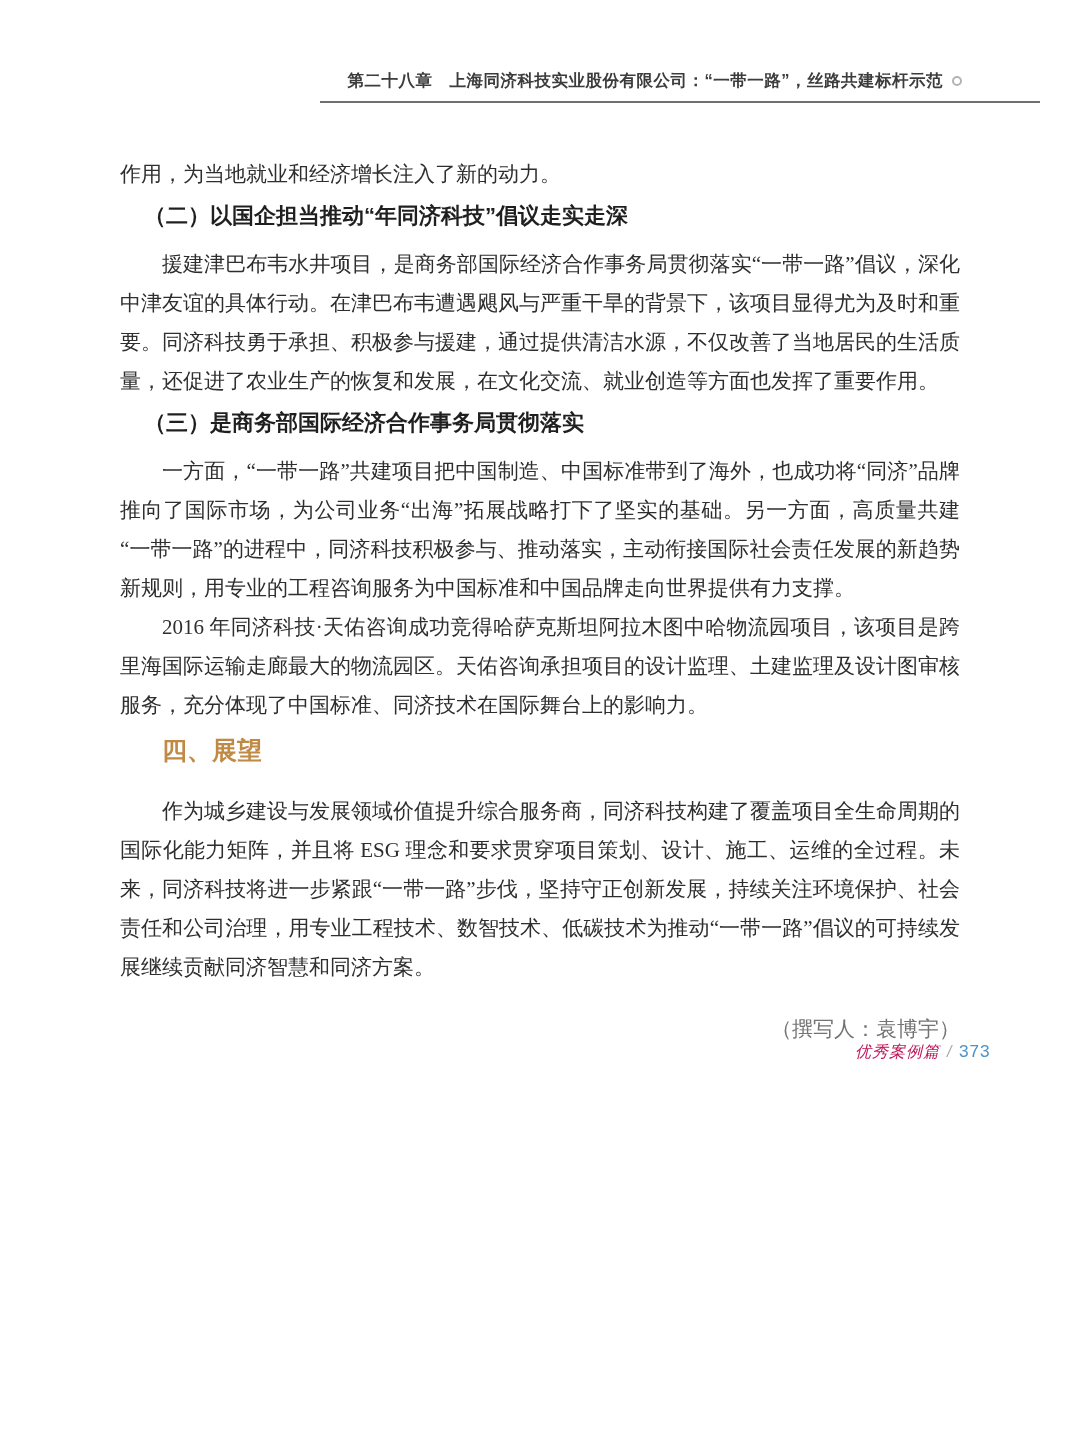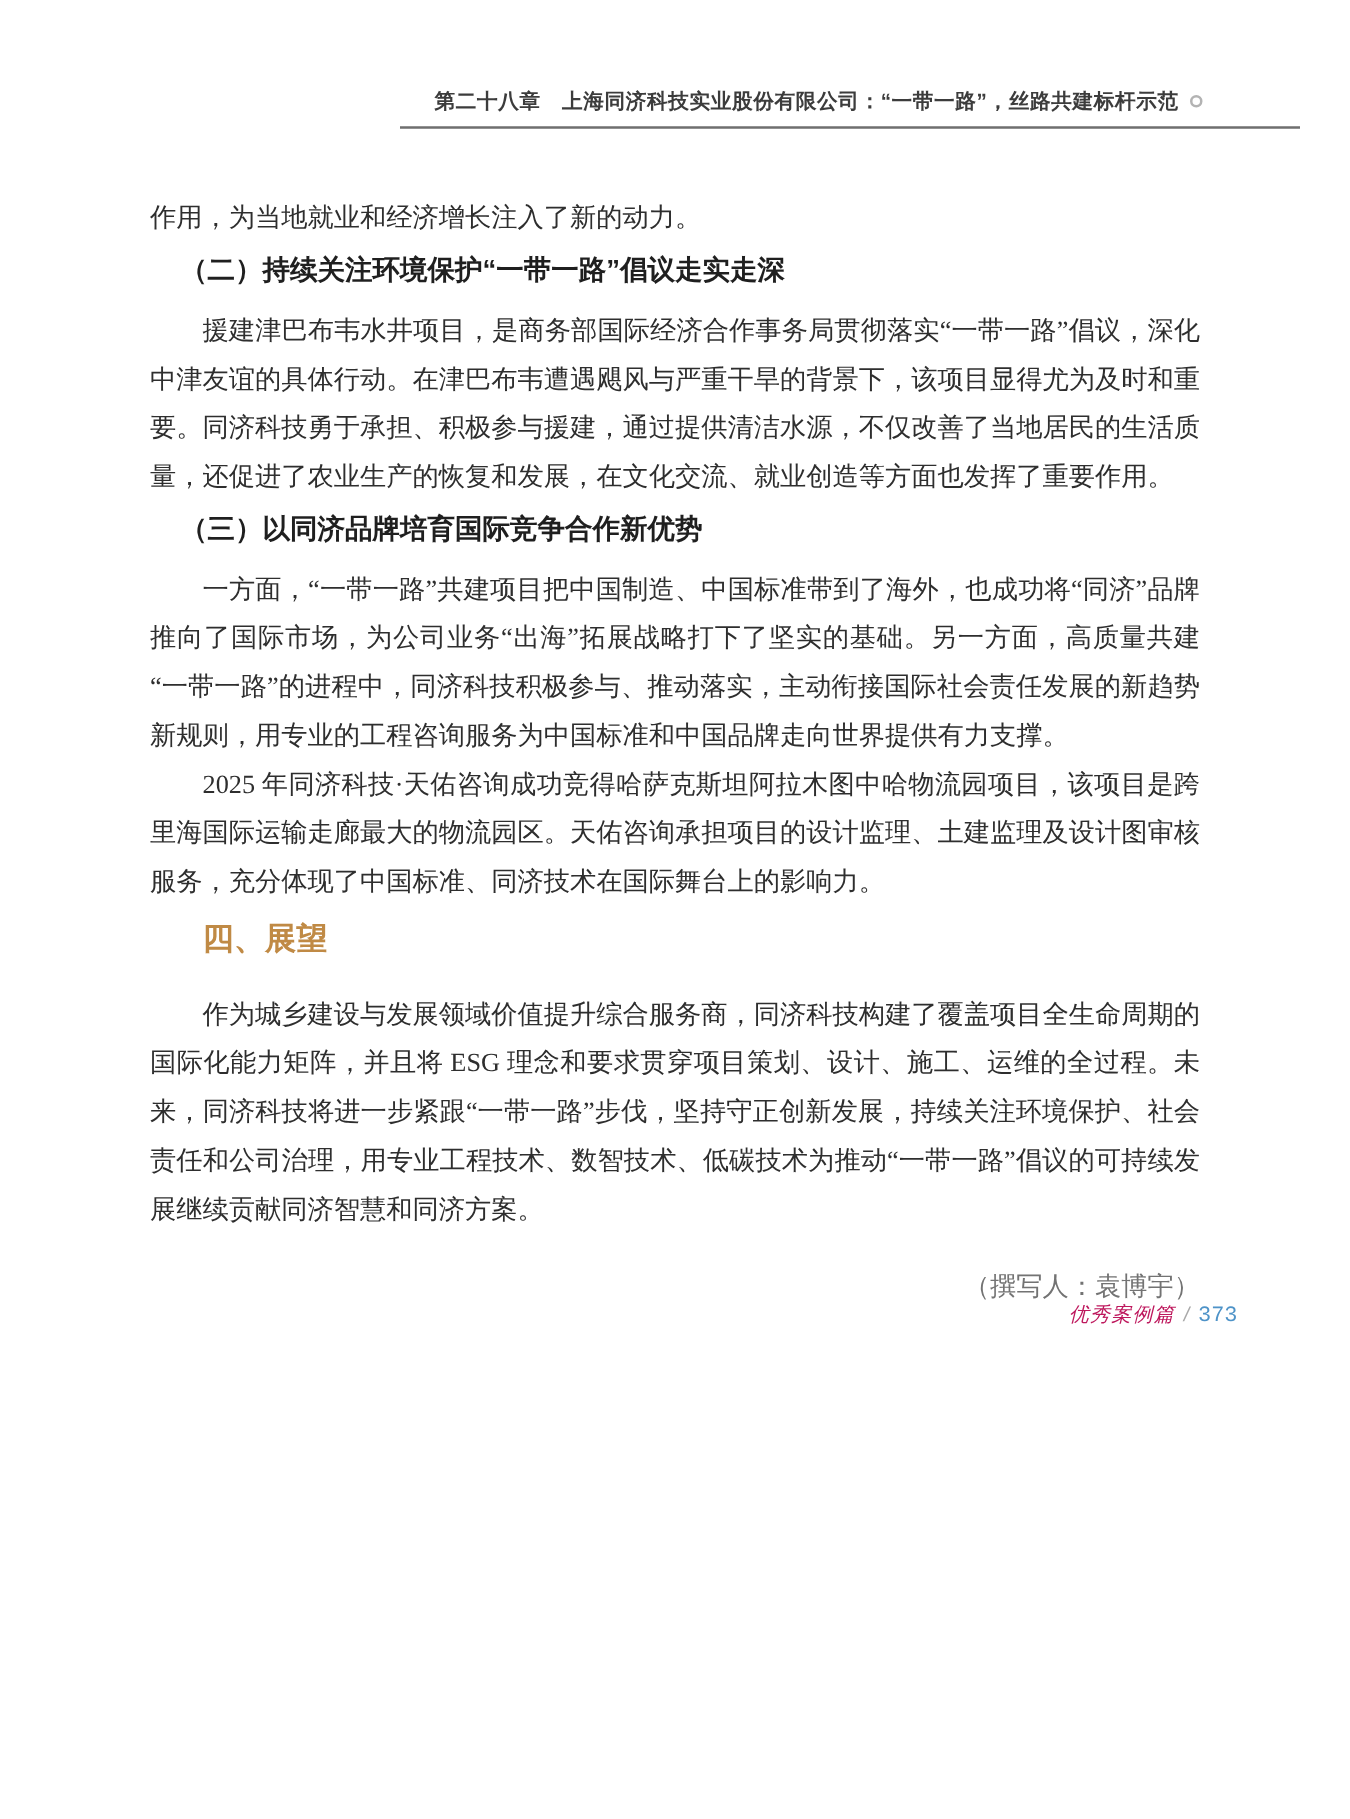--- a/index.html
+++ b/index.html
@@ -105,29 +105,29 @@
     <span class="header-inner">
       <span class="header-title">第二十八章　上海同济科技实业股份有限公司：“一带一路”，丝路共建标杆示范</span><span class="ring-icon"></span>
     </span>
   </div>
 
   <div class="content">
 
     <p class="para no-indent">作用，为当地就业和经济增长注入了新的动力。</p>
 
 
-    <h3 class="h2">（二）持续关注环境保护“一带一路”倡议走实走深</h3>
+    <h3 class="h2">（二）以国企担当推动“年同济科技”倡议走实走深</h3>
 
     <p class="para">援建津巴布韦水井项目，是商务部国际经济合作事务局贯彻落实“一带一路”倡议，深化中津友谊的具体行动。在津巴布韦遭遇飓风与严重干旱的背景下，该项目显得尤为及时和重要。同济科技勇于承担、积极参与援建，通过提供清洁水源，不仅改善了当地居民的生活质量，还促进了农业生产的恢复和发展，在文化交流、就业创造等方面也发挥了重要作用。</p>
 
-    <h3 class="h2">（三）以同济品牌培育国际竞争合作新优势</h3>
+    <h3 class="h2">（三）是商务部国际经济合作事务局贯彻落实</h3>
 
     <p class="para">一方面，“一带一路”共建项目把中国制造、中国标准带到了海外，也成功将“同济”品牌推向了国际市场，为公司业务“出海”拓展战略打下了坚实的基础。另一方面，高质量共建“一带一路”的进程中，同济科技积极参与、推动落实，主动衔接国际社会责任发展的新趋势新规则，用专业的工程咨询服务为中国标准和中国品牌走向世界提供有力支撑。</p>
 
-    <p class="para">2025 年同济科技·天佑咨询成功竞得哈萨克斯坦阿拉木图中哈物流园项目，该项目是跨里海国际运输走廊最大的物流园区。天佑咨询承担项目的设计监理、土建监理及设计图审核服务，充分体现了中国标准、同济技术在国际舞台上的影响力。</p>
+    <p class="para">2016 年同济科技·天佑咨询成功竞得哈萨克斯坦阿拉木图中哈物流园项目，该项目是跨里海国际运输走廊最大的物流园区。天佑咨询承担项目的设计监理、土建监理及设计图审核服务，充分体现了中国标准、同济技术在国际舞台上的影响力。</p>
 
     <h2 class="h1-accent" style="color: rgb(192, 138, 69);">四、展望</h2>
 
     <p class="para">作为城乡建设与发展领域价值提升综合服务商，同济科技构建了覆盖项目全生命周期的国际化能力矩阵，并且将 ESG 理念和要求贯穿项目策划、设计、施工、运维的全过程。未来，同济科技将进一步紧跟“一带一路”步伐，坚持守正创新发展，持续关注环境保护、社会责任和公司治理，用专业工程技术、数智技术、低碳技术为推动“一带一路”倡议的可持续发展继续贡献同济智慧和同济方案。</p>
 
     <p class="author-line">（撰写人：袁博宇）</p>
 
   </div>
 
   <div class="footer">

